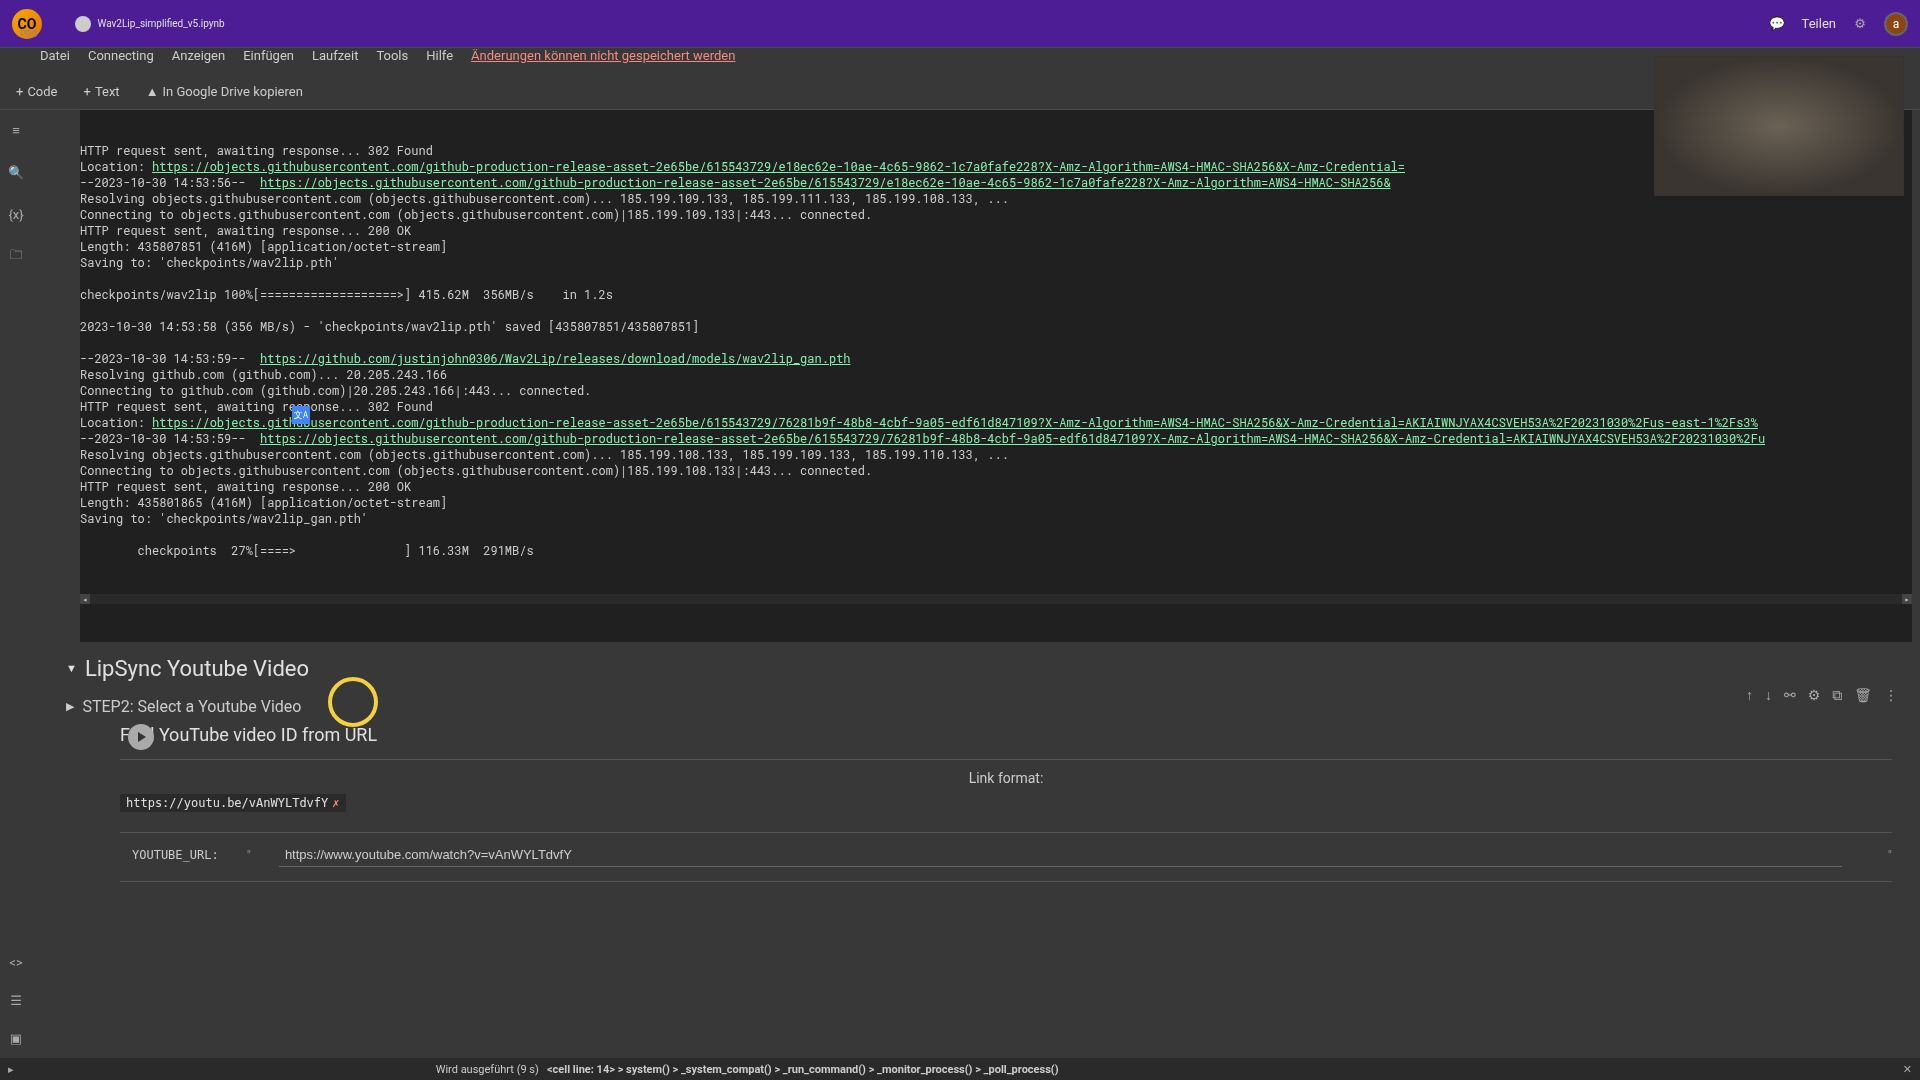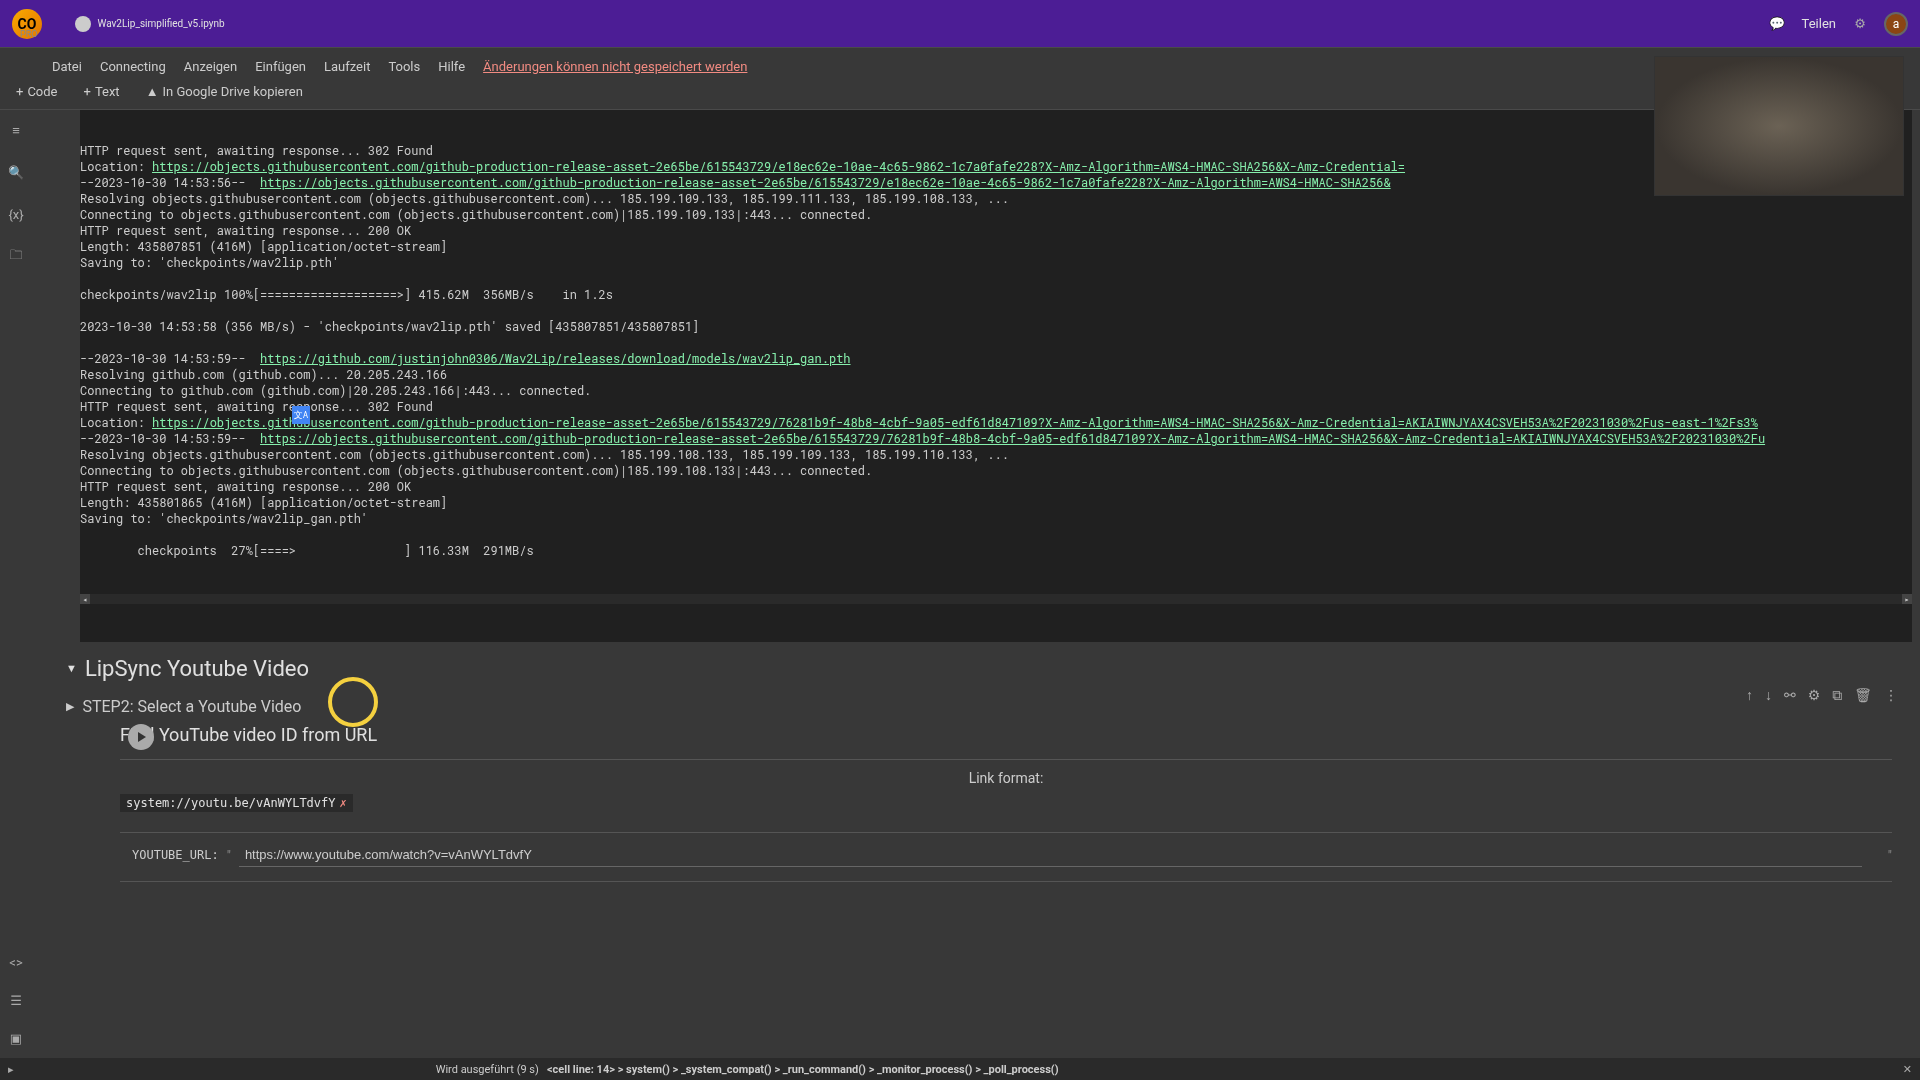--- a/index.html
+++ b/index.html
@@ -5,21 +5,21 @@
 * { margin: 0; padding: 0; box-sizing: border-box; }
 body { font-family: Roboto, Arial, sans-serif; background: #383838; color: #e0e0e0; font-size: 13px; overflow: hidden; }
 .topbar { height: 48px; display: flex; align-items: center; padding: 0 12px; background: #4c1d95; border-bottom: 1px solid #4a4a4a; }
 .logo { width: 30px; height: 30px; border-radius: 50%; background: linear-gradient(135deg, #f9ab00, #e37400); display: flex; align-items: center; justify-content: center; font-weight: bold; color: #000; font-size: 14px; margin-right: 4px; }
 .pro-badge { font-size: 9px; color: #888; margin-right: 12px; position: relative; top: 10px; left: -26px; }
 .gh-icon { width: 16px; height: 16px; background: #ccc; border-radius: 50%; margin-right: 6px; }
 .title { font-size: 10px; color: #e0e0e0; }
 .topbar-right { margin-left: auto; display: flex; align-items: center; gap: 14px; }
 .icon-btn { width: 20px; height: 20px; display: flex; align-items: center; justify-content: center; color: #aaa; cursor: pointer; }
 .avatar { width: 24px; height: 24px; border-radius: 50%; background: #8b4513; color: #fff; display: flex; align-items: center; justify-content: center; font-size: 12px; border: 2px solid #666; }
-.menubar { height: 26px; display: flex; align-items: flex-end; padding-left: 52px; gap: 18px; font-size: 13px; color: #ccc; }
+.menubar { height: 26px; display: flex; align-items: flex-start; padding-left: 40px; gap: 18px; font-size: 13px; color: #ccc; }
 .menubar span { cursor: pointer; }
 .warn { color: #f28b82; text-decoration: underline; }
 .toolbar { height: 36px; display: flex; align-items: center; padding: 0 8px; border-bottom: 1px solid #4a4a4a; gap: 10px; }
 .tb-btn { display: flex; align-items: center; gap: 4px; padding: 4px 8px; color: #ccc; cursor: pointer; font-size: 13px; }
 .tb-right { margin-left: auto; display: flex; gap: 6px; }
 .main { display: flex; height: calc(100vh - 110px - 22px); }
 .sidebar { width: 32px; background: #383838; display: flex; flex-direction: column; align-items: center; padding-top: 10px; gap: 22px; }
 .sidebar-bottom { margin-top: auto; display: flex; flex-direction: column; gap: 18px; padding-bottom: 10px; }
 .content { flex: 1; overflow-y: auto; padding: 0 8px; }
 .cell-output { background: #202020; font-family: "Roboto Mono", monospace; font-size: 12px; color: #ccc; padding: 0 0 6px 0; margin-left: 40px; position: relative; white-space: pre; overflow-x: hidden; }
@@ -33,21 +33,21 @@
 .cell-toolbar { position: absolute; right: 14px; top: 0; display: flex; gap: 12px; color: #aaa; font-size: 14px; }
 .form-cell { margin-left: 40px; padding: 4px 20px 0 0; position: relative; }
 .form-title { font-size: 18px; color: #e0e0e0; display: flex; align-items: center; gap: 8px; padding-left: 40px; }
 .run-btn { position: absolute; left: 48px; width: 26px; height: 26px; border-radius: 50%; background: #aaa; display: flex; align-items: center; justify-content: center; }
 .run-btn::after { content: ''; border-left: 8px solid #333; border-top: 5px solid transparent; border-bottom: 5px solid transparent; margin-left: 2px; }
 .hr { border: none; border-top: 1px solid #555; margin: 14px 0 10px 40px; }
 .label-text { padding-left: 40px; color: #ccc; font-size: 14px; margin-bottom: 8px; text-align: center; }
 .code-line { font-family: monospace; font-size: 12px; background: #2a2a2a; padding: 2px 6px; margin-left: 40px; margin-bottom: 6px; display: inline-block; }
 .code-line .bad { color: #f28b82; margin-left: 4px; }
 .code-line .good { color: #81c995; margin-left: 4px; }
-.param-row { display: flex; align-items: center; padding-left: 52px; gap: 8px; }
+.param-row { display: flex; align-items: center; padding-left: 52px; gap: 28px; }
 .param-label { font-family: monospace; font-size: 12px; color: #ccc; min-width: 80px; }
 .param-input { flex: 1; background: transparent; border: none; border-bottom: 1px solid #666; color: #ccc; font-size: 13px; padding: 4px 6px; margin-right: 18px; }
 .quote { color: #888; }
 .trim-title { font-size: 17px; color: #e0e0e0; padding-left: 40px; margin-top: 18px; }
 .highlight-ring { position: absolute; width: 50px; height: 50px; border: 4px solid #f4d03f; border-radius: 50%; pointer-events: none; z-index: 100; }
 .statusbar { position: fixed; bottom: 0; left: 0; right: 0; height: 22px; background: #2a2a2a; display: flex; align-items: center; font-size: 11px; color: #aaa; padding: 0 8px; }
 .statusbar .right { margin-left: auto; }
 .status-trace { margin-left: auto; margin-right: auto; color: #ccc; }
 .status-trace b { font-weight: bold; }
 .webcam { position: fixed; top: 56px; right: 16px; width: 250px; height: 140px; background: #555; border: 1px solid #333; z-index: 200; display: flex; align-items: center; justify-content: center; color: #888; font-size: 11px; }
@@ -160,21 +160,21 @@
         <span>🗑</span>
         <span>⋮</span>
       </div>
     </div>
 
     <div class="form-cell">
       <div class="run-btn"></div>
       <div class="form-title">Find YouTube video ID from URL</div>
       <hr class="hr">
       <div class="label-text">Link format:</div>
-      <div><span class="code-line"><span>system://youtu.be/vAnWYLTdvfY</span><span class="bad">✗</span></span></div>
+      <div><span class="code-line"><span>https://youtu.be/vAnWYLTdvfY</span><span class="bad">✗</span></span></div>
       <hr class="hr">
       <div class="param-row">
         <span class="param-label">YOUTUBE_URL:</span>
         <span class="quote">"</span>
         <input class="param-input" value="https://www.youtube.com/watch?v=vAnWYLTdvfY" style="">
         <span class="quote">"</span>
       </div>
       <hr class="hr">
     </div>
   </div>

